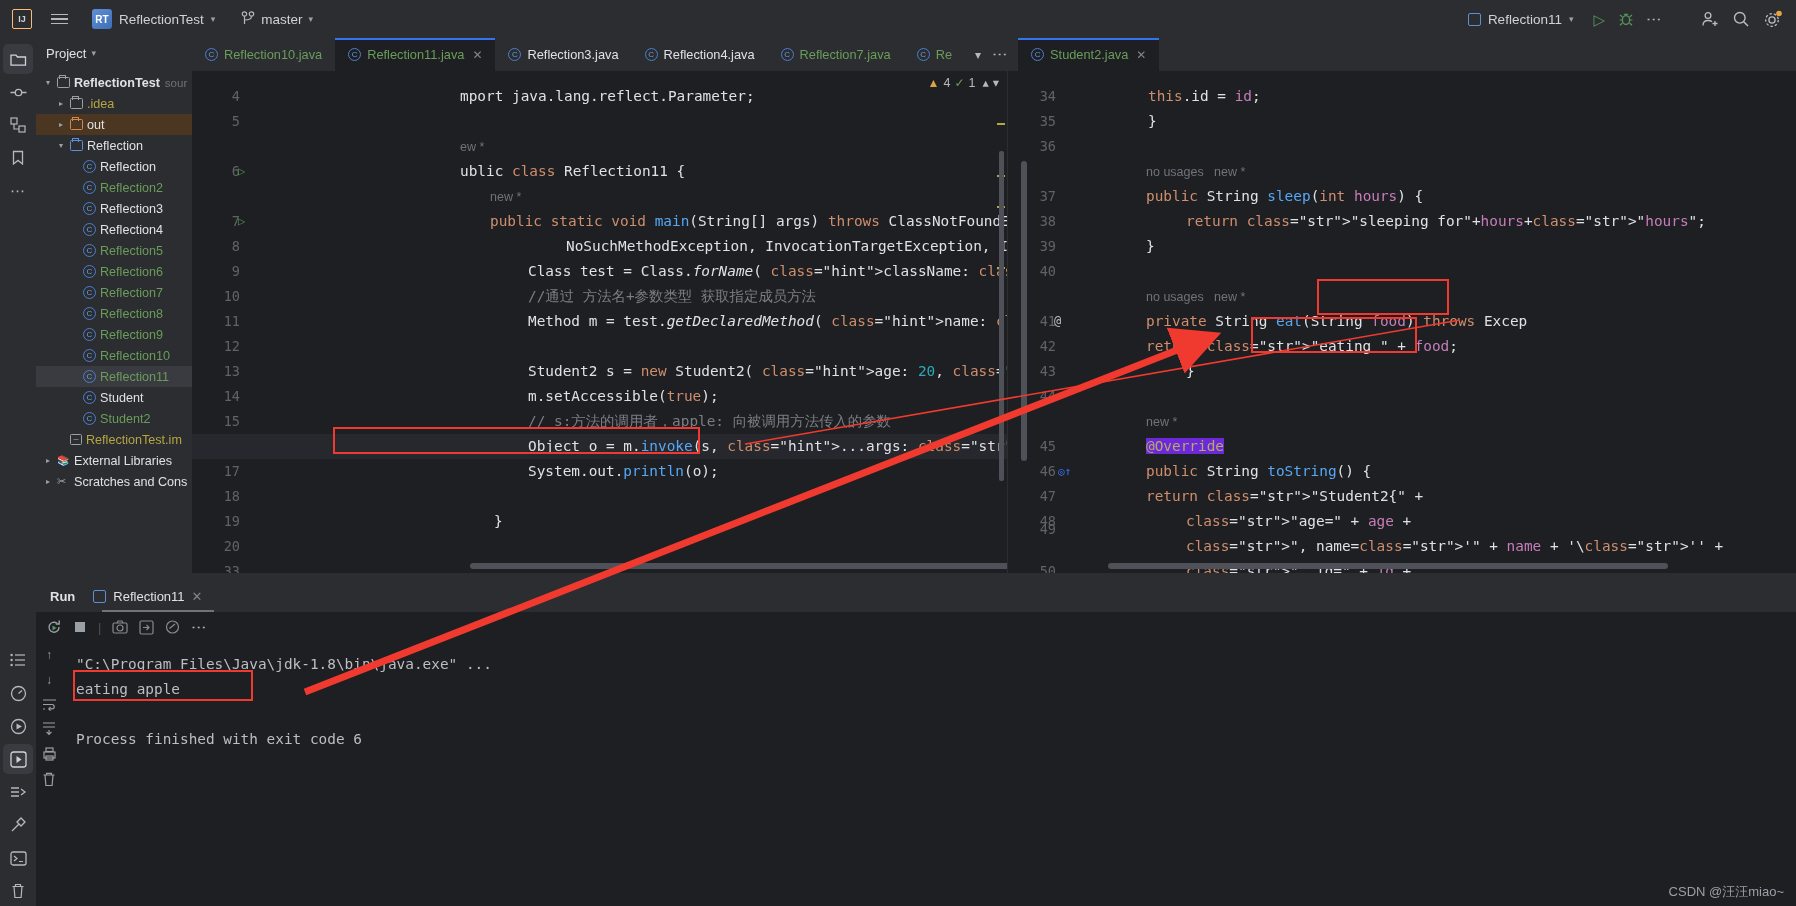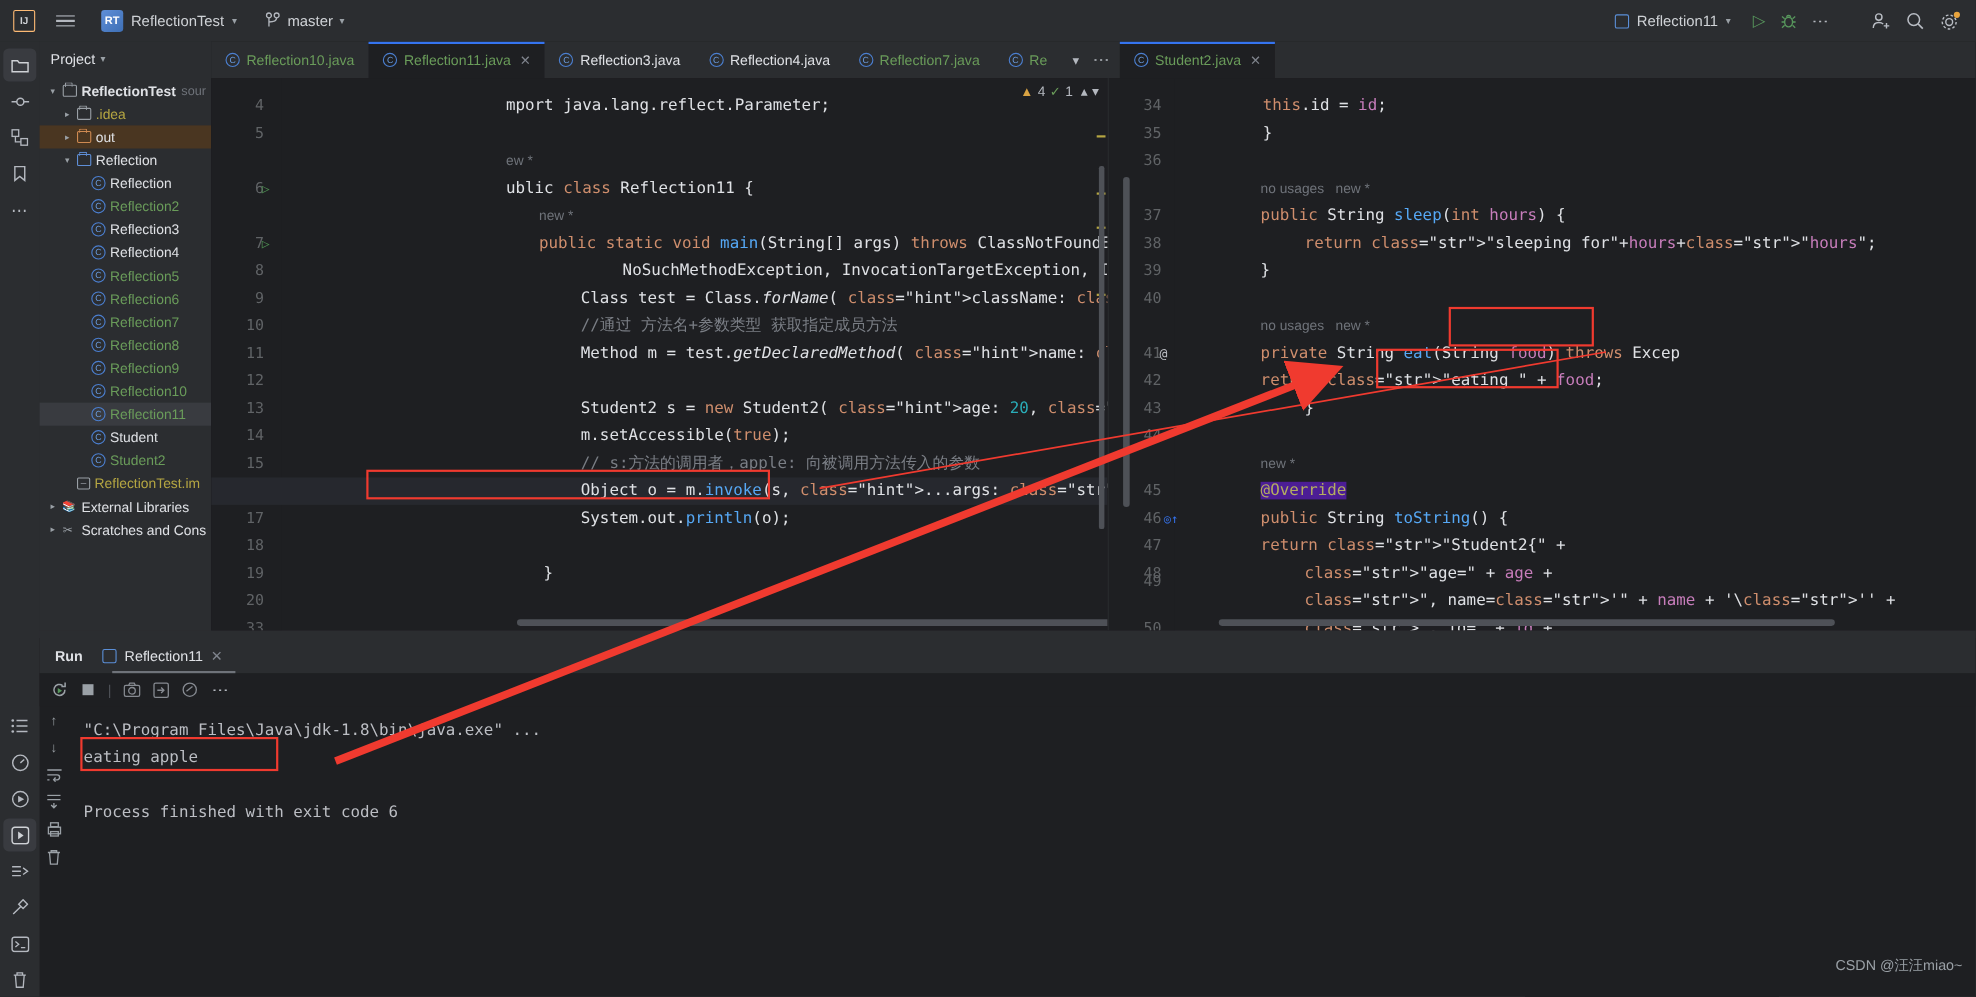--- a/index.html
+++ b/index.html
@@ -140,21 +140,21 @@
     font-size:14.4px; color:#bcbec4; padding-left:40px; padding-top:10px; }
   .cline { height:25px; line-height:25px; white-space:pre; }
   .console-rail { position:absolute; left:36px; top:642px; width:26px; height:264px;
     display:flex; flex-direction:column; align-items:center; gap:11px; padding-top:6px;
     color:#9aa0a6; font-size:12px; }
 
   
   .redbox { position:absolute; border:2.2px solid #f03a2f; pointer-events:none; z-index:40; }
   svg.anno { position:absolute; left:0; top:0; width:1796px; height:906px;
     pointer-events:none; z-index:45; }
-  .watermark { position:absolute; right:12px; bottom:19px; font-size:13px;
+  .watermark { position:absolute; right:12px; bottom:5px; font-size:13px;
     color:#9aa0a6; z-index:50;margin-top:12px; }
 </style>
 </head>
 <body>
 
 <div class="app">
 
   <div class="topbar">
     <div class="ij-logo">IJ</div>
     <div class="hamburger">
@@ -531,21 +531,21 @@
             <div class="at-mark" style="top: 238px; left: 46px;">@</div>
             <div class="code" style="top: 238px; left: 138px;"><span class="kw">private</span> String <span class="fn">eat</span>(String <span class="field">food</span>) <span class="kw">throws</span> Excep</div>
             <div class="lnum" style="top: 263px; left: 4px; width: 44px;">42</div>
             <div class="code" style="top: 263px; left: 138px;"><span class="kw">return</span> <span <span="" class="kw">class</span>="str"&gt;"eating " + <span class="field">food</span>;</div>
             <div class="lnum" style="top: 288px; left: 4px; width: 44px;">43</div>
             <div class="code" style="top: 288px; left: 178px;">}</div>
             <div class="lnum" style="top: 313px; left: 4px; width: 44px;">44</div>
             <div class="code" style="top: 313px; left: 138px;"></div>
             <div class="code" style="top: 338px; left: 138px;"><span class="inlay">new *</span></div>
             <div class="lnum" style="top: 363px; left: 4px; width: 44px;">45</div>
-            <div class="code" style="top: 363px; left: 138px;"><span class="ann" style="background:#4c1d95">@Override</span></div>
+            <div class="code" style="top: 363px; left: 138px;"><span class="ann" style="background:#6d28d9">@Override</span></div>
             <div class="lnum" style="top: 388px; left: 4px; width: 44px;">46</div>
             <div class="ovr-mark" style="top: 388px; left: 50px;">◎↑</div>
             <div class="code" style="top: 388px; left: 138px;"><span class="kw">public</span> String <span class="fn">toString</span>() {</div>
             <div class="lnum" style="top: 413px; left: 4px; width: 44px;">47</div>
             <div class="code" style="top: 413px; left: 138px;"><span class="kw">return</span> <span <span="" class="kw">class</span>="str"&gt;"Student2{" +</div>
             <div class="lnum" style="top: 438px; left: 4px; width: 44px;">48</div>
             <div class="code" style="top: 438px; left: 178px;"><span <span="" class="kw">class</span>="str"&gt;"age=" + <span class="field">age</span> +</div>
             <div class="lnum" style="top: 446px; left: 4px; width: 44px; text-align: right;">49</div>
             <div class="code" style="top: 463px; left: 178px;"><span <span="" class="kw">class</span>="str"&gt;", name=<span <span="" class="kw">class</span>="str"&gt;'" + <span class="field">name</span> + '\<span <span="" class="kw">class</span>="str"&gt;'' +</div>
             <div class="lnum" style="top: 488px; left: 4px; width: 44px;">50</div>

